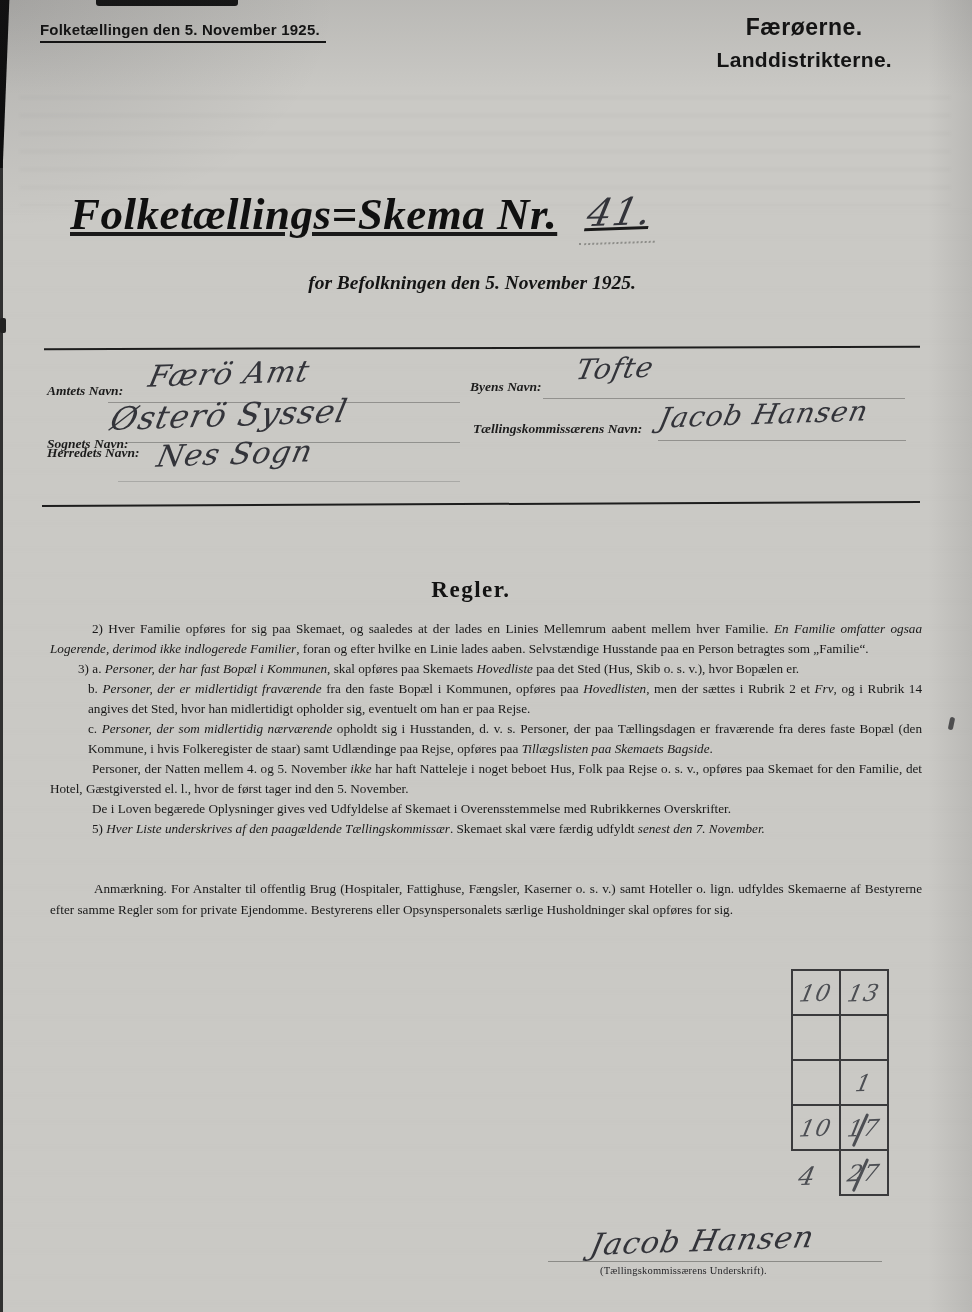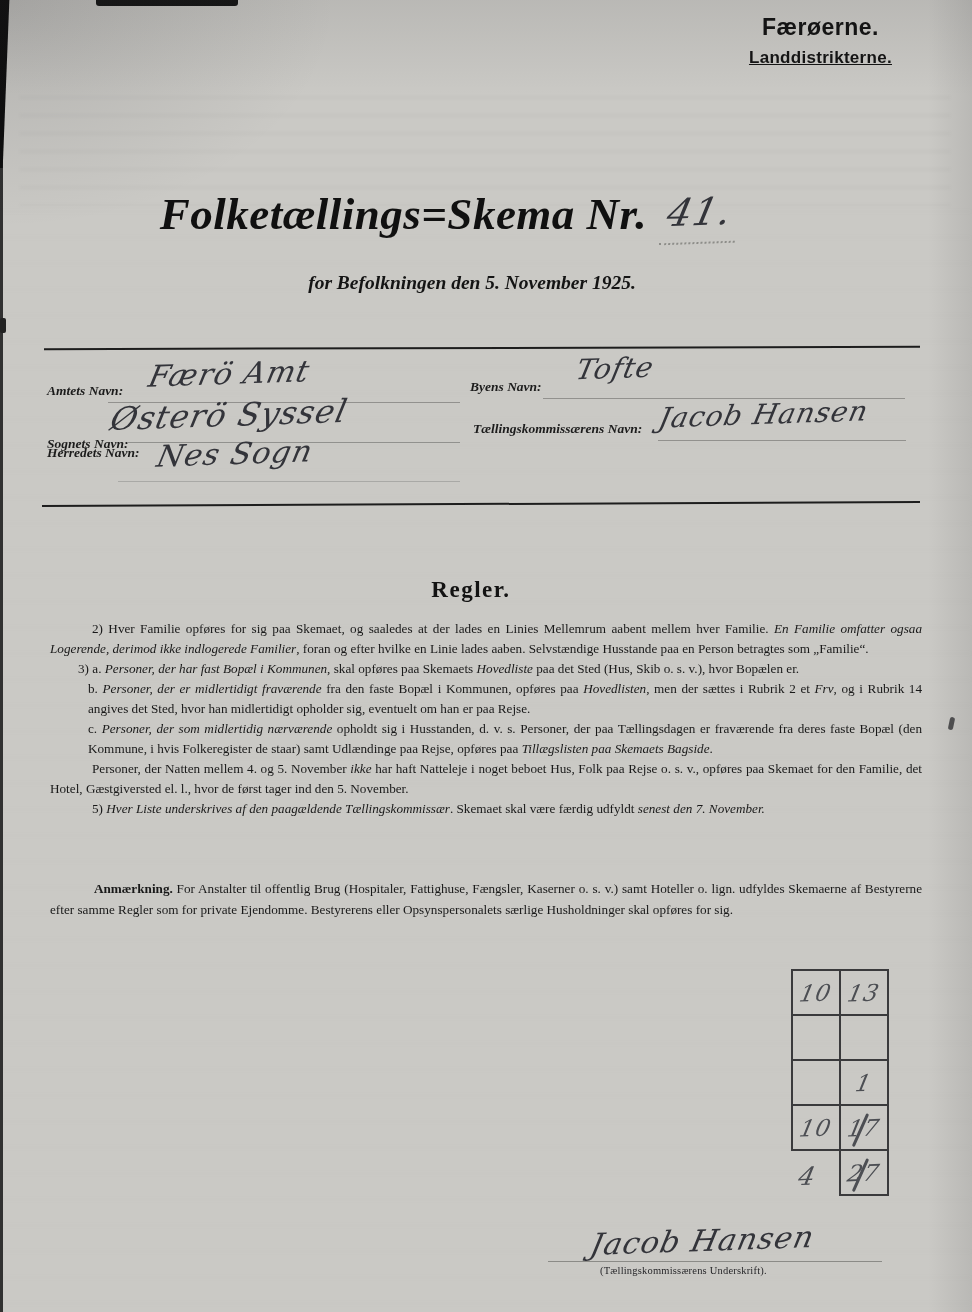--- a/index.html
+++ b/index.html
@@ -27,24 +27,24 @@
   .ink-speck{position:absolute;left:949px;top:717px;width:5px;height:13px;background:#3a3a3c;
     border-radius:3px;transform:rotate(12deg);opacity:.85;}
 
   
   .header-left{position:absolute;left:40px;top:21px;
     font-family:"Liberation Sans",sans-serif;font-weight:bold;font-size:15px;color:#141414;
     border-bottom:2.5px solid #141414;padding:0 6px 3px 0;letter-spacing:.2px;}
   .header-right{position:absolute;right:80px;top:14px;text-align:center;
     font-family:"Liberation Sans",sans-serif;font-weight:bold;color:#141414;}
   .header-right .l1{font-size:23px;letter-spacing:.5px;}
-  .header-right .l2{font-size:17px;margin-top:7px;letter-spacing:.3px;text-decoration:underline;}
-
-  
-  .title-row{position:absolute;left:70px;top:188px;width:760px;display:flex;justify-content:center;align-items:flex-start;gap:18px;}
+  .header-right .l2{font-size:21px;margin-top:7px;letter-spacing:.3px;}
+
+  
+  .title-row{position:absolute;left:70px;top:188px;width:760px;display:flex;align-items:flex-start;gap:28px;text-decoration:underline;}
   .title-main{font-family:"Liberation Serif",serif;font-weight:bold;font-style:italic;
     font-size:45px;letter-spacing:.5px;color:#101010;white-space:nowrap;}
   .title-number{margin-top:2px;border-bottom:2px dotted #8d8d89;padding:0 10px 8px 2px;}
   .subtitle{position:absolute;left:0;right:28px;top:272px;text-align:center;
     font-family:"Liberation Serif",serif;font-weight:bold;font-style:italic;font-size:19.5px;color:#141414;}
 
   
   .rule-top{position:absolute;left:44px;top:347px;width:876px;border-top:2.5px solid #1d1d1d;transform:rotate(-.15deg);}
   .rule-bottom{position:absolute;left:42px;top:503px;width:878px;border-top:2.5px solid #1d1d1d;transform:rotate(-.25deg);}
 
@@ -60,21 +60,21 @@
 
   
   .regler-heading{position:absolute;left:0;right:30px;top:577px;text-align:center;
     font-family:"Liberation Serif",serif;font-weight:bold;font-size:23px;letter-spacing:1.5px;color:#131313;}
   .rules{position:absolute;left:50px;top:619px;width:872px;
     font-size:13.2px;line-height:20px;text-align:justify;color:#191919;}
   .rules p{margin:0;text-indent:42px;}
   .rules p.indent-sm{text-indent:28px;}
   .rules p.block{margin-left:38px;text-indent:0;}
   .it{font-style:italic;}
-  .bd{font-weight:bold;}
+  .bd{font-weight:normal;}
   .remark{position:absolute;left:50px;top:878px;width:872px;
     font-size:13.2px;line-height:21px;text-align:justify;color:#191919;text-indent:44px;}
 
   
   .tcol{position:absolute;width:50px;}
   .tcol-left{left:791px;top:969px;}
   .tcol-right{left:839px;top:969px;}
   .tcell{box-sizing:border-box;border:2px solid #3a3a3c;width:50px;height:47px;margin-top:-2px;
     display:flex;align-items:center;justify-content:center;position:relative;}
   .tcell:first-child{margin-top:0;}
@@ -98,20 +98,21 @@
   <div class="edge-wedge"></div>
   <div class="left-notch"></div>
   <div class="top-smudge"></div>
   <div class="top-band"></div>
   <div class="corner-shade"></div>
   <div class="right-band"></div>
   <div class="ghost-top"></div>
   <div class="ghost-all"></div>
   <div class="ink-speck"></div>
 
+  <div class="header-left">Folketællingen den 5. November 1925.</div>
   <div class="header-right">
     <div class="l1">Færøerne.</div>
     <div class="l2">Landdistrikterne.</div>
   </div>
 
   <div class="title-row">
     <span class="title-main">Folketællings=Skema Nr.</span>
     <span class="hw title-number" style="font-size:38px;">41.</span>
   </div>
   <div class="subtitle">for Befolkningen den 5. November 1925.</div>
@@ -149,20 +150,21 @@
     <span class="hw" style="font-size:30px;">Nes Sogn</span>
   </div>
 
   <div class="regler-heading">Regler.</div>
   <div class="rules">
       <p><span>2) Hver Familie opføres for sig paa Skemaet, og saaledes at der lades en Linies Mellemrum aabent mellem hver Familie. </span><span class="it">En Familie omfatter ogsaa Logerende, derimod ikke indlogerede Familier</span><span>, foran og efter hvilke en Linie lades aaben. Selvstændige Husstande paa en Person betragtes som „Familie“.</span></p>
       <p class="indent-sm"><span>3) a. </span><span class="it">Personer, der har fast Bopæl i Kommunen</span><span>, skal opføres paa Skemaets </span><span class="it">Hovedliste</span><span> paa det Sted (Hus, Skib o. s. v.), hvor Bopælen er.</span></p>
       <p class="block"><span>b. </span><span class="it">Personer, der er midlertidigt fraværende</span><span> fra den faste Bopæl i Kommunen, opføres paa </span><span class="it">Hovedlisten</span><span>, men der sættes i Rubrik 2 et </span><span class="it">Frv</span><span>, og i Rubrik 14 angives det Sted, hvor han midlertidigt opholder sig, eventuelt om han er paa Rejse.</span></p>
       <p class="block"><span>c. </span><span class="it">Personer, der som midlertidig nærværende</span><span> opholdt sig i Husstanden, d. v. s. Personer, der paa Tællingsdagen er fraværende fra deres faste Bopæl (den Kommune, i hvis Folkeregister de staar) samt Udlændinge paa Rejse, opføres paa </span><span class="it">Tillægslisten paa Skemaets Bagside</span><span>.</span></p>
       <p><span>Personer, der Natten mellem 4. og 5. November </span><span class="it">ikke</span><span> har haft Natteleje i noget beboet Hus, Folk paa Rejse o. s. v., opføres paa Skemaet for den Familie, det Hotel, Gæstgiversted el. l., hvor de først tager ind den 5. November.</span></p>
+      <p><span>De i Loven begærede Oplysninger gives ved Udfyldelse af Skemaet i Overensstemmelse med Rubrikkernes Overskrifter.</span></p>
       <p><span>5) </span><span class="it">Hver Liste underskrives af den paagældende Tællingskommissær</span><span>. Skemaet skal være færdig udfyldt </span><span class="it">senest den 7. November.</span></p>
     </div>
   <div class="remark"><span class="bd">Anmærkning.</span><span>  For Anstalter til offentlig Brug (Hospitaler, Fattighuse, Fængsler, Kaserner o. s. v.) samt Hoteller o. lign. udfyldes Skemaerne af Bestyrerne efter samme Regler som for private Ejendomme. Bestyrerens eller Opsynspersonalets særlige Husholdninger skal opføres for sig.</span></div>
 
   <div class="tcol tcol-left">
       <div class="tcell">
         <span class="hw pencil">10</span>
       </div>
       <div class="tcell">
         <span class="hw pencil"></span>

